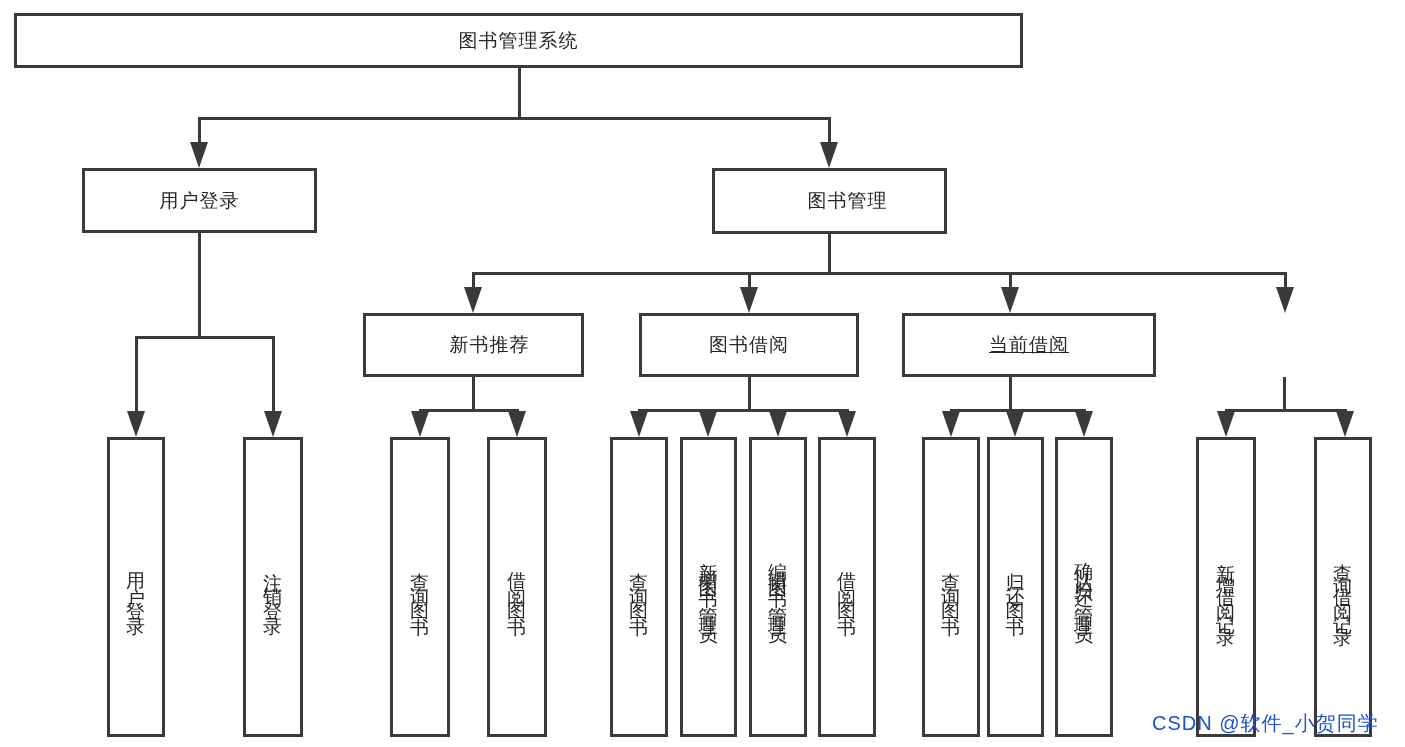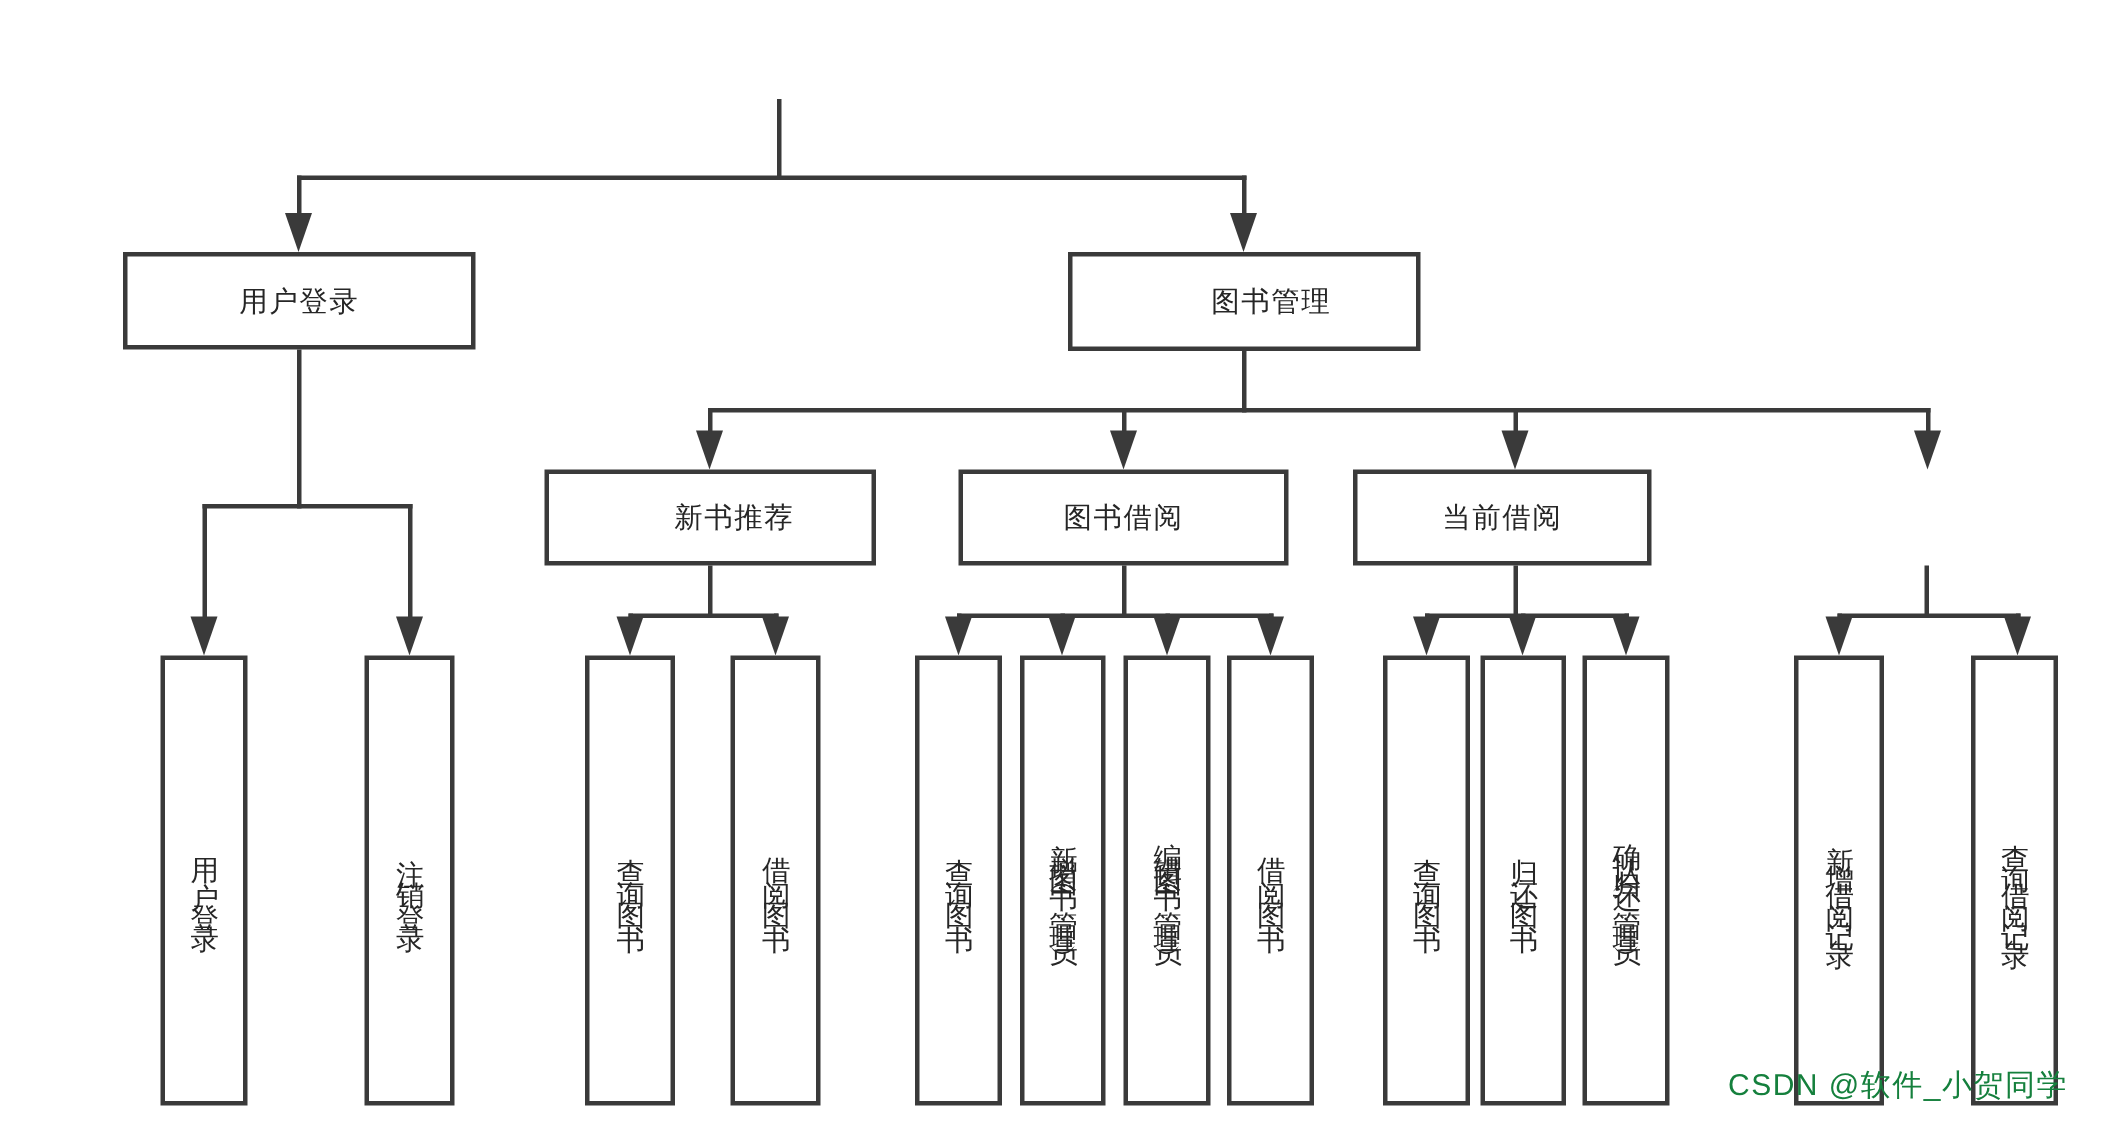--- a/index.html
+++ b/index.html
@@ -16,27 +16,30 @@
   .v-l span{letter-spacing:9px;}
 
   .hl,.vl{position:absolute;background:#3a3a3a;}
   .hl{height:3px;}
   .vl{width:3px;}
   .ah{position:absolute;width:0;height:0;
       border-left:9px solid transparent;border-right:9px solid transparent;
       border-top:26px solid #3a3a3a;}
 
   .watermark{position:absolute;left:1152px;top:710px;font-size:20px;
-             color:#15803d;letter-spacing:1px;z-index:10;white-space:nowrap;}
+             color:#1d4ed8;letter-spacing:1px;z-index:10;white-space:nowrap;}
 </style>
 </head>
 <body>
 
 <div id="canvas">
 
+  <div class="box" style="left:14px;top:13px;width:1009px;height:55px;">
+      <span>图书管理系统</span>
+    </div>
 
   <div class="vl" style="left:518px;top:66px;height:54px;"></div>
   <div class="hl" style="left:198px;top:117px;width:633px;"></div>
   <div class="vl" style="left:198px;top:117px;height:30px;"></div>
   <div class="ah" style="left:190px;top:142px;"></div>
   <div class="vl" style="left:828px;top:117px;height:30px;"></div>
   <div class="ah" style="left:820px;top:142px;"></div>
 
   <div class="box" style="left:82px;top:168px;width:235px;height:65px;">
       <span>用户登录</span>
@@ -62,21 +65,21 @@
   <div class="ah" style="left:1001px;top:287px;"></div>
   <div class="vl" style="left:1284px;top:272px;height:18px;"></div>
   <div class="ah" style="left:1276px;top:287px;"></div>
 
   <div class="box" style="left:363px;top:313px;width:221px;height:64px;padding-left:32px;">
       <span>新书推荐</span>
     </div>
   <div class="box" style="left:639px;top:313px;width:220px;height:64px;">
       <span>图书借阅</span>
     </div>
-  <div class="box" style="left:902px;top:313px;width:199px;height:64px;">
+  <div class="box" style="left:902px;top:313px;width:254px;height:64px;text-decoration:underline;">
       <span>当前借阅</span>
     </div>
 
   <div class="vl" style="left:472px;top:377px;height:35px;"></div>
   <div class="hl" style="left:419px;top:409px;width:100px;"></div>
   <div class="vl" style="left:419px;top:409px;height:10px;"></div>
   <div class="ah" style="left:411px;top:411px;"></div>
   <div class="vl" style="left:516px;top:409px;height:10px;"></div>
   <div class="ah" style="left:508px;top:411px;"></div>
 

